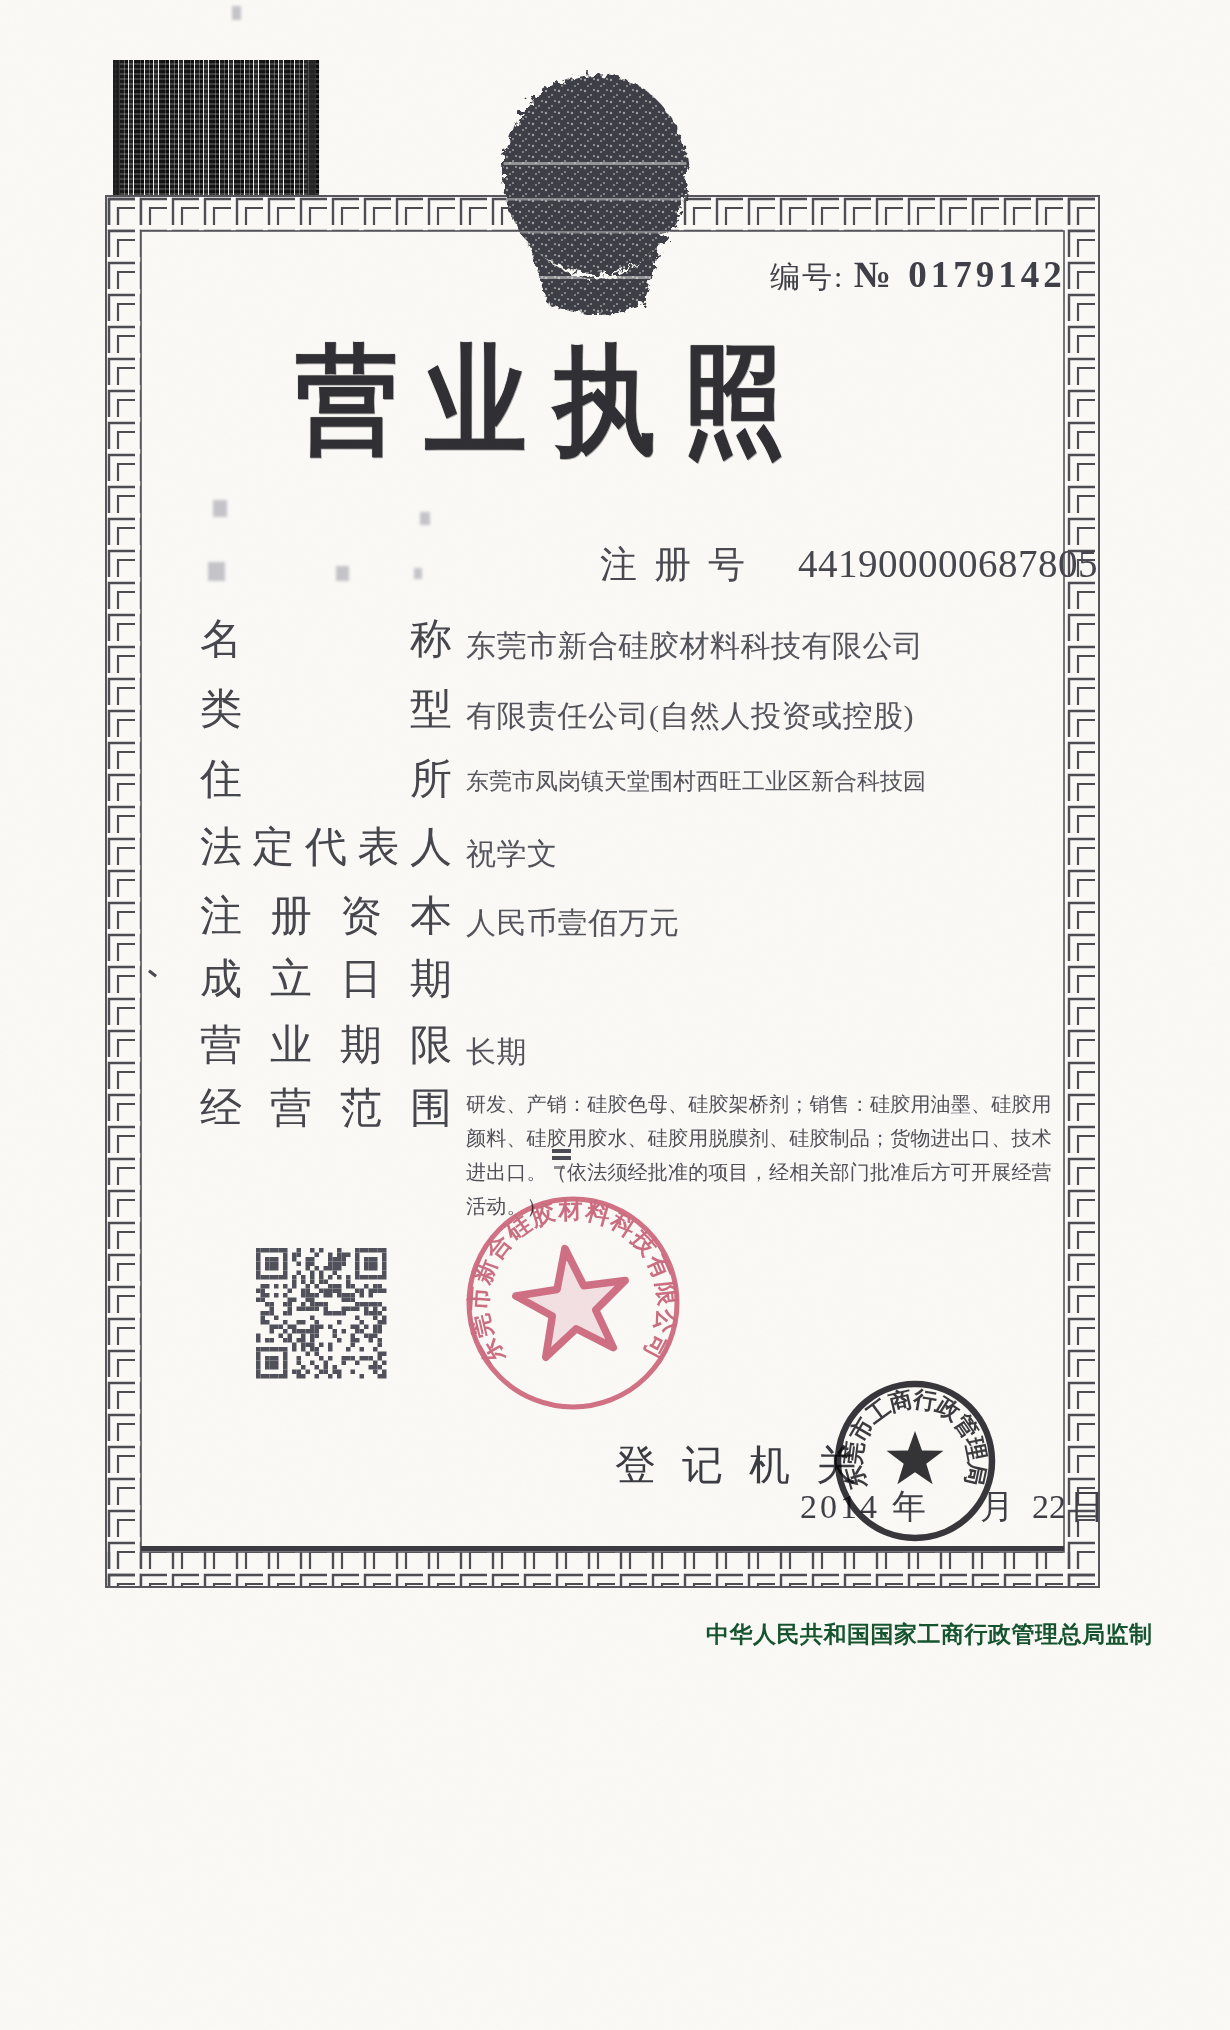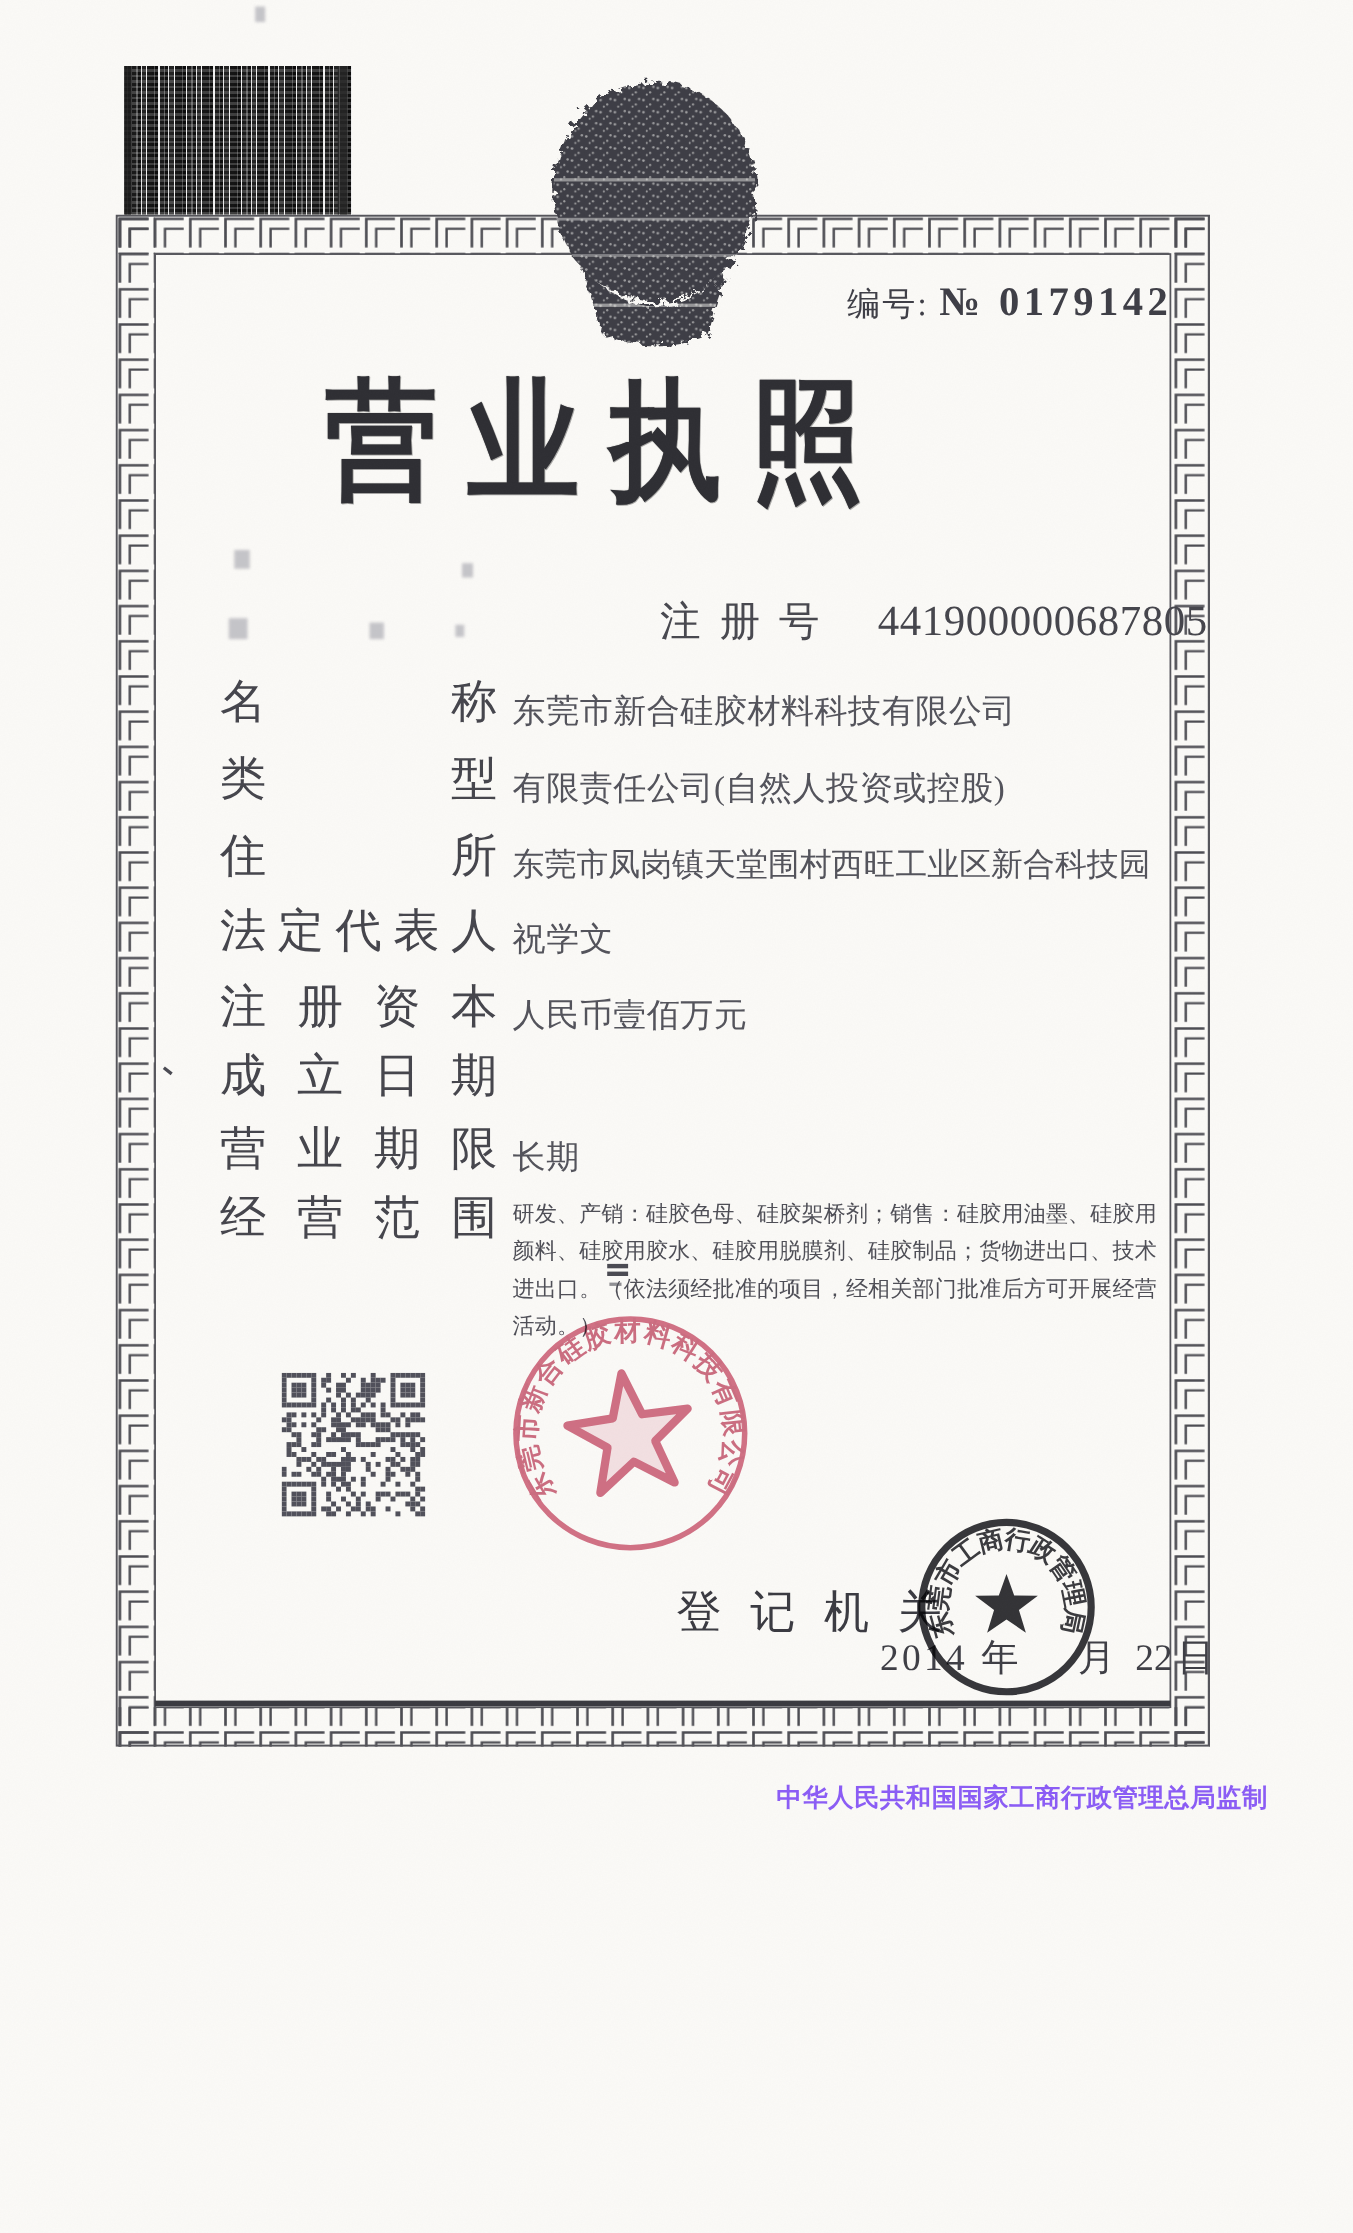--- a/index.html
+++ b/index.html
@@ -29,33 +29,33 @@
     text-shadow:0 0 1px #555, 1px 1px 0 rgba(60,60,60,.4);}
   
   .regno{left:600px;top:540px;display:flex;align-items:baseline;gap:20px;}
   .regno .lbl{font-size:37px;letter-spacing:17px;color:#48484f;}
   .regno .num{font-size:39px;margin-left:16px;letter-spacing:.5px;color:#45454c;}
   
   .row{position:absolute;left:200px;width:880px;display:flex;align-items:flex-start;}
   .jlabel{width:252px;display:flex;justify-content:space-between;font-size:42px;
           color:#45454c;flex-shrink:0;line-height:1.1;}
   .rvalue{margin-left:14px;font-size:30px;color:#53535b;padding-top:10px;letter-spacing:.5px;white-space:nowrap;}
-  .rvalue.addr{font-size:29px;letter-spacing:0;}
+  .rvalue.addr{font-size:23px;letter-spacing:0;}
   .rvalue.scope{font-size:20px;line-height:34px;letter-spacing:.2px;width:600px;
                 white-space:pre-line;padding-top:2px;color:#4e4e56;}
   
   .registrar{left:615px;top:1438px;font-size:41px;letter-spacing:26px;color:#3a3a41;white-space:nowrap;}
   .datetext{left:758px;top:1484px;font-size:34px;color:#3e3e45;display:flex;align-items:baseline;white-space:nowrap;}
   .datetext .y{margin-right:12px;letter-spacing:3px;margin-left:42px;}
   .datetext .yu{margin-right:54px;}
   .datetext .mu{margin-right:18px;}
   .datetext .d{margin-right:4px;}
   
   .footL{left:105px;top:1624px;font-size:20px;color:#46464d;letter-spacing:.5px;}
-  .footR{left:706px;top:1619px;font-size:23px;color:#8b5cf6;letter-spacing:.5px;font-weight:bold;}
+  .footR{left:706px;top:1619px;font-size:23px;color:#14532d;letter-spacing:.5px;font-weight:bold;}
   .seal{mix-blend-mode:multiply;}
 </style>
 </head>
 <body>
 
 <div class="page">
 
   <svg class="abs" style="left:105px;top:195px;" width="995" height="1393">
     <defs>
       <pattern id="meander" width="32" height="32" patternUnits="userSpaceOnUse">

